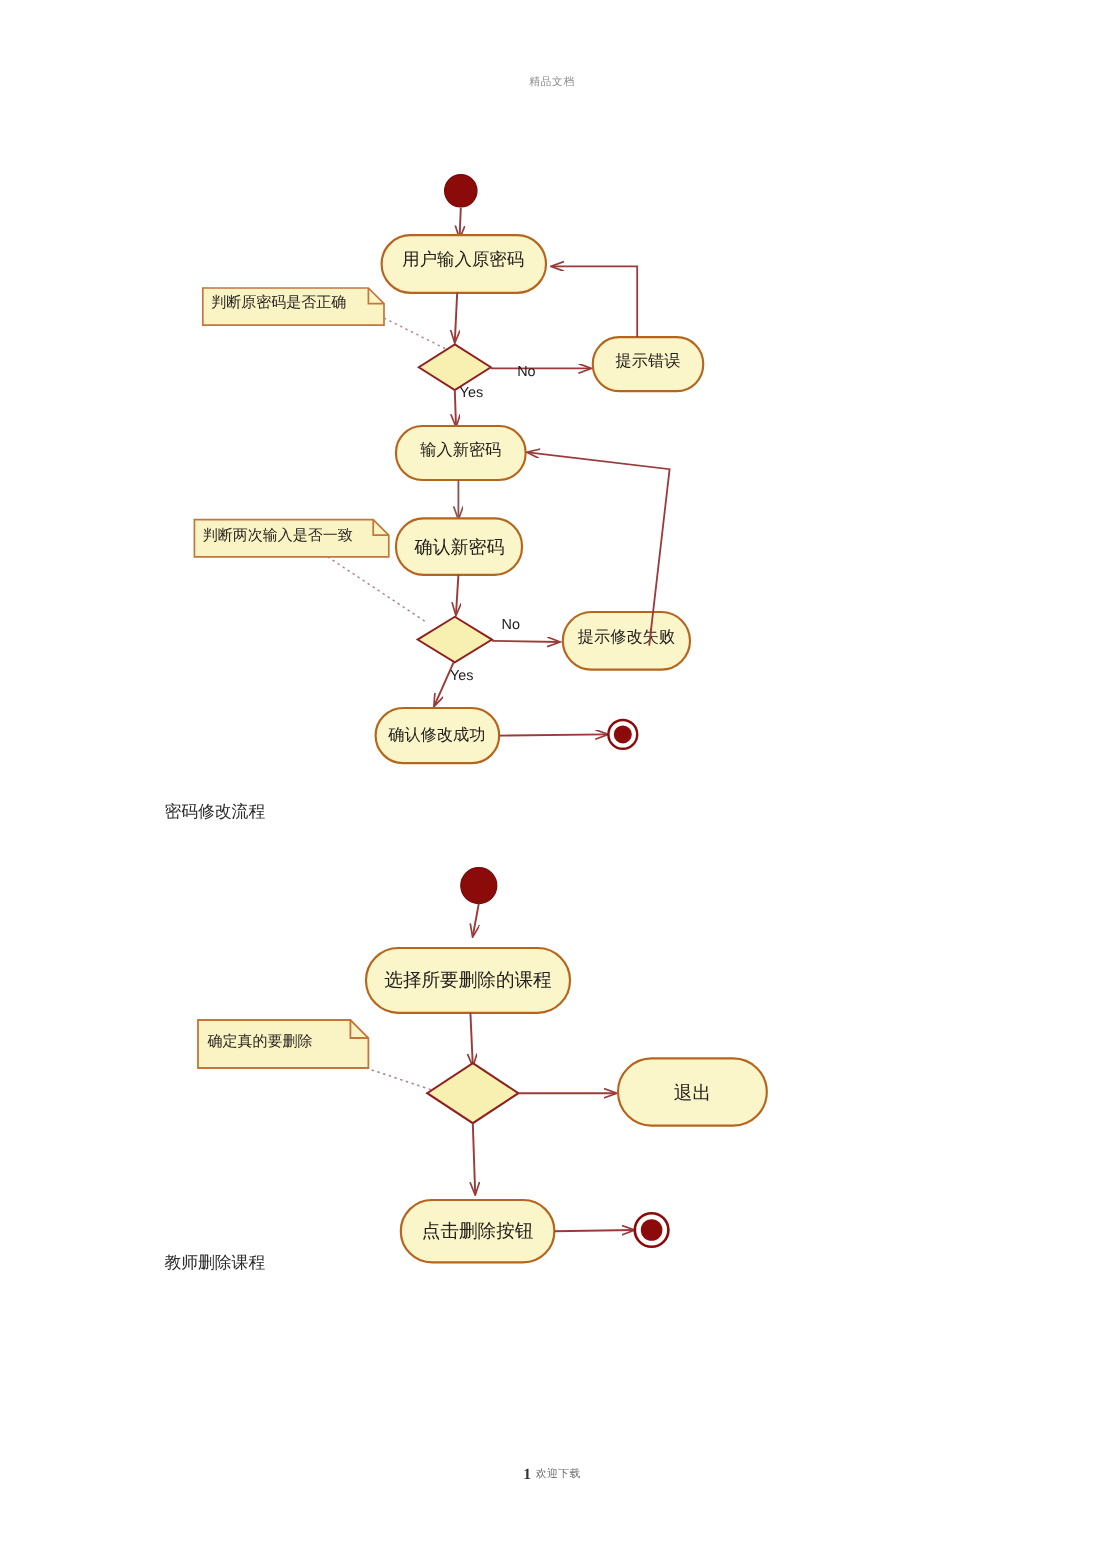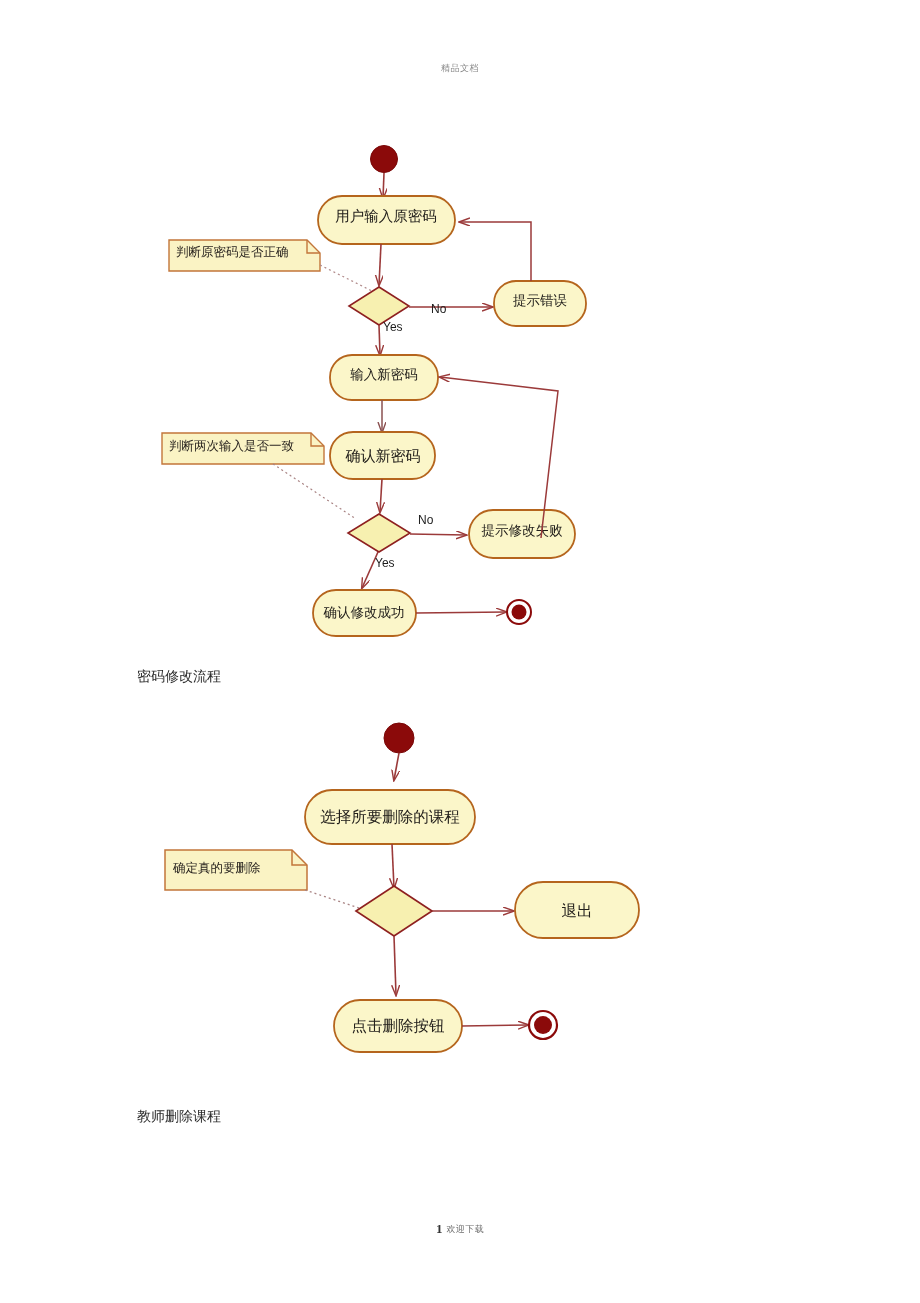--- a/index.html
+++ b/index.html
@@ -56,21 +56,21 @@
 
   
   .caption {
     position: absolute;
     font-size: 14px;
     color: #2b2b2b;
     font-family: Liberation Serif, serif;
     white-space: nowrap;
   }
   #caption-1 { left: 137px; top: 668px; }
-  #caption-2 { left: 137px; top: 1108px; }
+  #caption-2 { left: 137px; top: 1044px; }
 
   
   .diagram {
     position: absolute;
     left: 0;
     top: 0;
   }
 
   
   .node-label {

